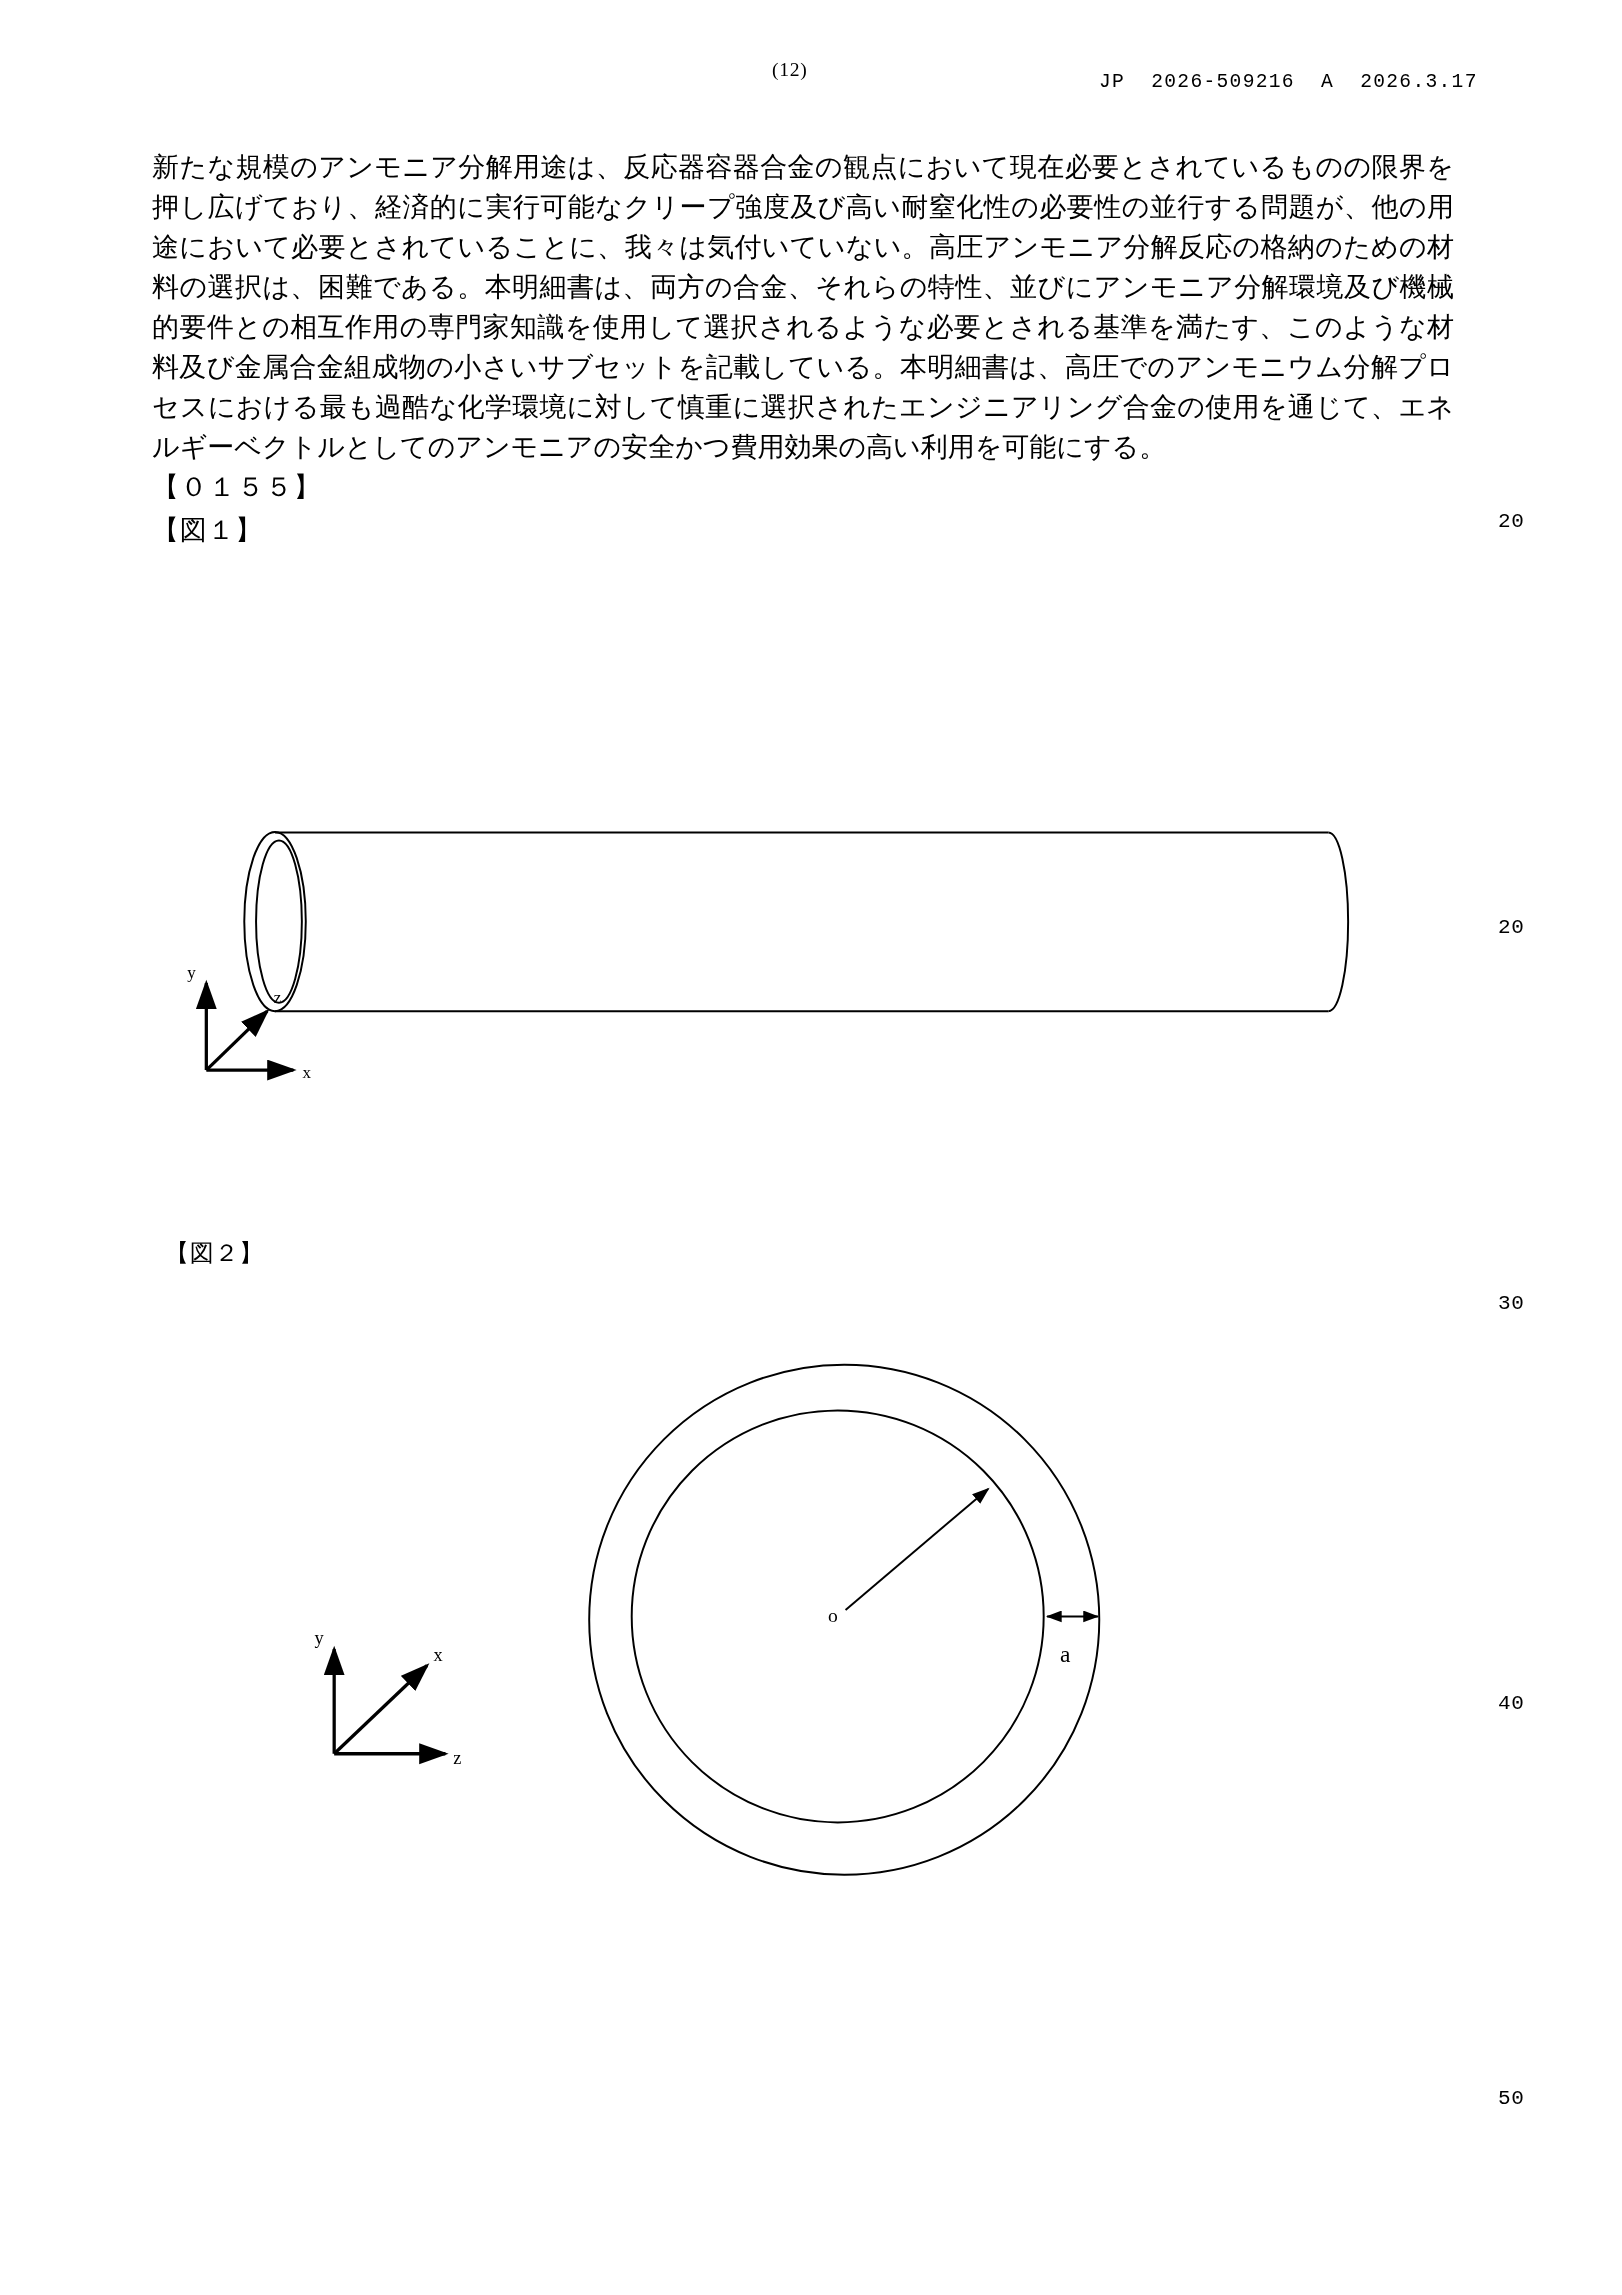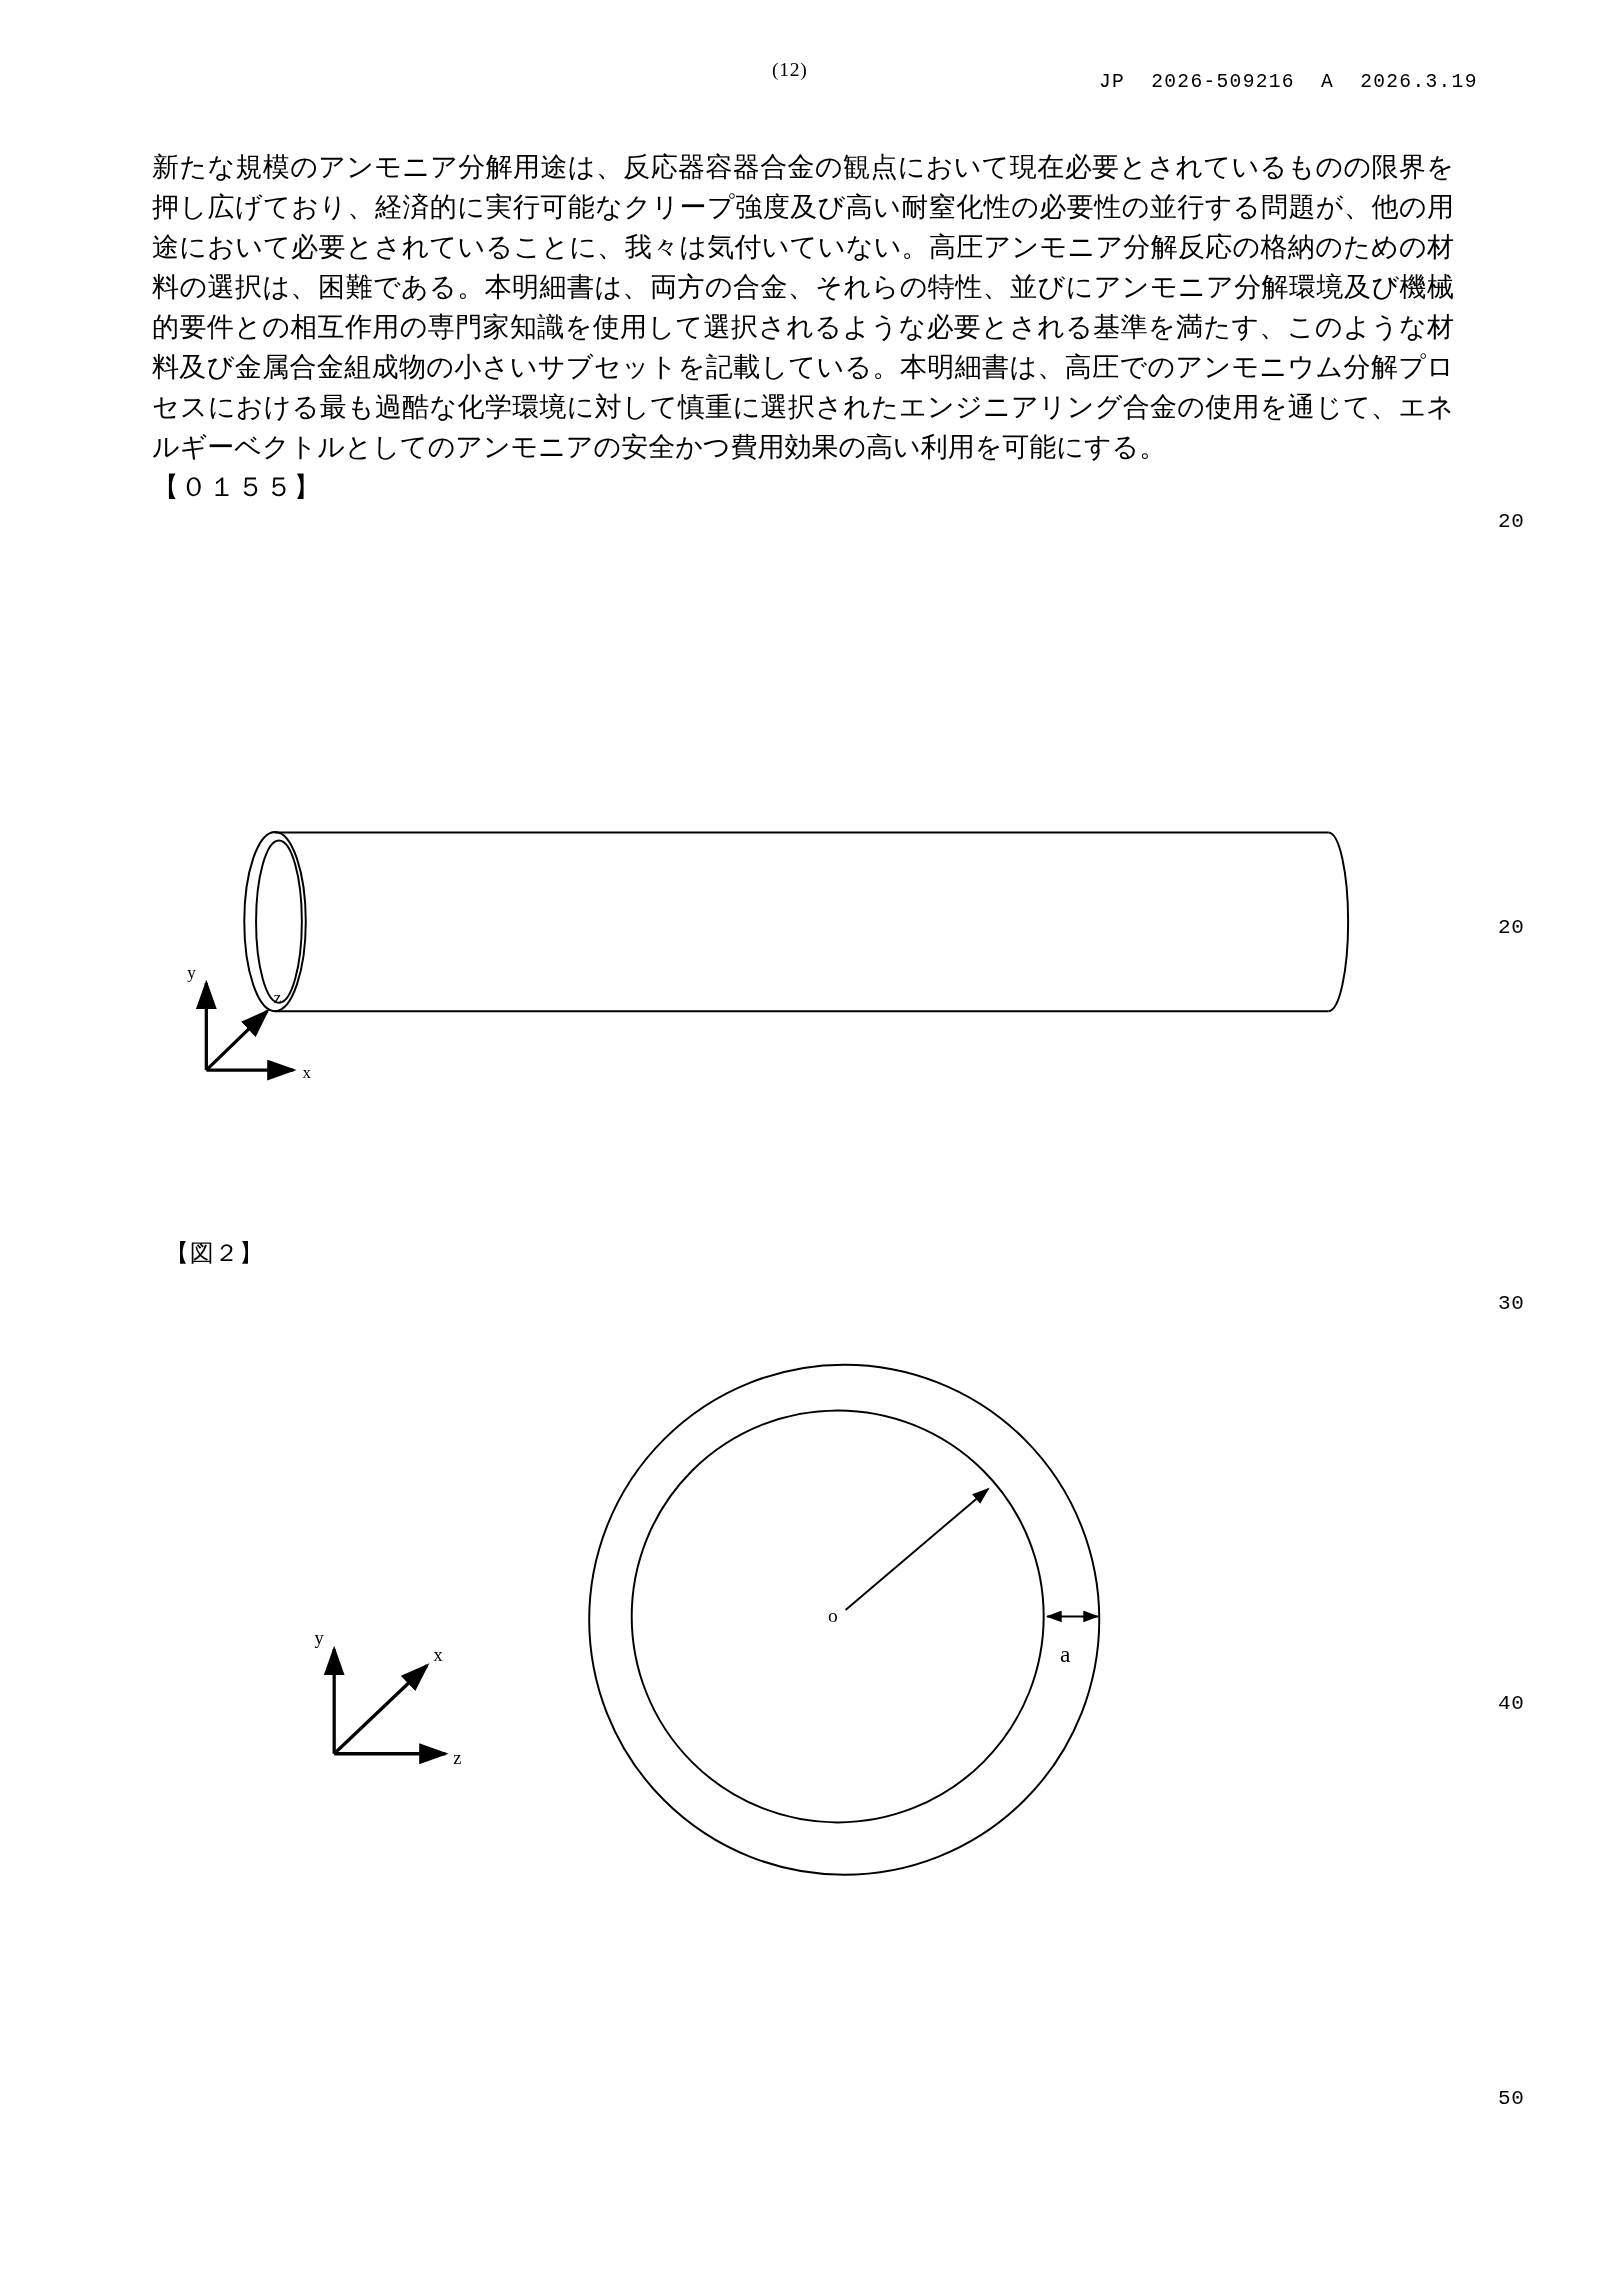--- a/index.html
+++ b/index.html
@@ -102,31 +102,32 @@
     letter-spacing: 0.7px;
   }
   svg { display: block; }
 </style>
 </head>
 <body>
 
 <div class="page">
 
   <div class="page-number">(12)</div>
-  <div class="doc-id">JP  2026-509216  A  2026.3.19</div>
+  <div class="doc-id">JP  2026-509216  A  2026.3.17</div>
 
   <div class="line-number ln-10">20</div>
   <div class="line-number ln-20">20</div>
   <div class="line-number ln-30">30</div>
   <div class="line-number ln-40">40</div>
   <div class="line-number ln-50">50</div>
 
   <div class="body-text">
     <span class="para">新たな規模のアンモニア分解用途は、反応器容器合金の観点において現在必要とされているものの限界を押し広げており、経済的に実行可能なクリープ強度及び高い耐窒化性の必要性の並行する問題が、他の用途において必要とされていることに、我々は気付いていない。高圧アンモニア分解反応の格納のための材料の選択は、困難である。本明細書は、両方の合金、それらの特性、並びにアンモニア分解環境及び機械的要件との相互作用の専門家知識を使用して選択されるような必要とされる基準を満たす、このような材料及び金属合金組成物の小さいサブセットを記載している。本明細書は、高圧でのアンモニウム分解プロセスにおける最も過酷な化学環境に対して慎重に選択されたエンジニアリング合金の使用を通じて、エネルギーベクトルとしてのアンモニアの安全かつ費用効果の高い利用を可能にする。</span>
     <span class="para-num">【０１５５】</span>
+    <span class="fig-label">【図１】</span>
   </div>
 
   <div class="fig1-wrap">
     <svg width="1374" height="380" viewBox="0 0 2100 580">
       <defs>
         <marker id="arrowSmall" markerWidth="10" markerHeight="10" refX="8" refY="3.2" orient="auto">
           <path d="M0,0 L9,3.2 L0,6.4 z" fill="#000"></path>
         </marker>
       </defs>
 

